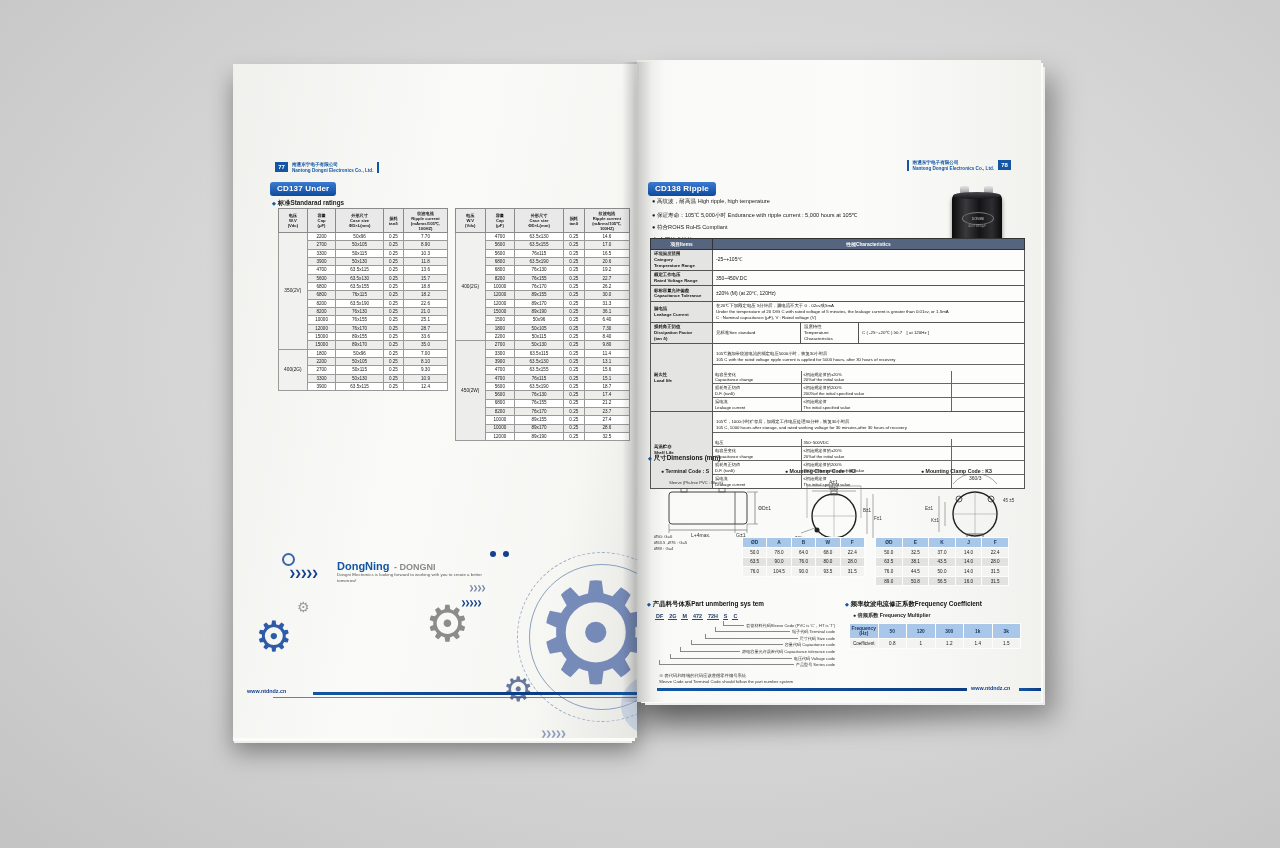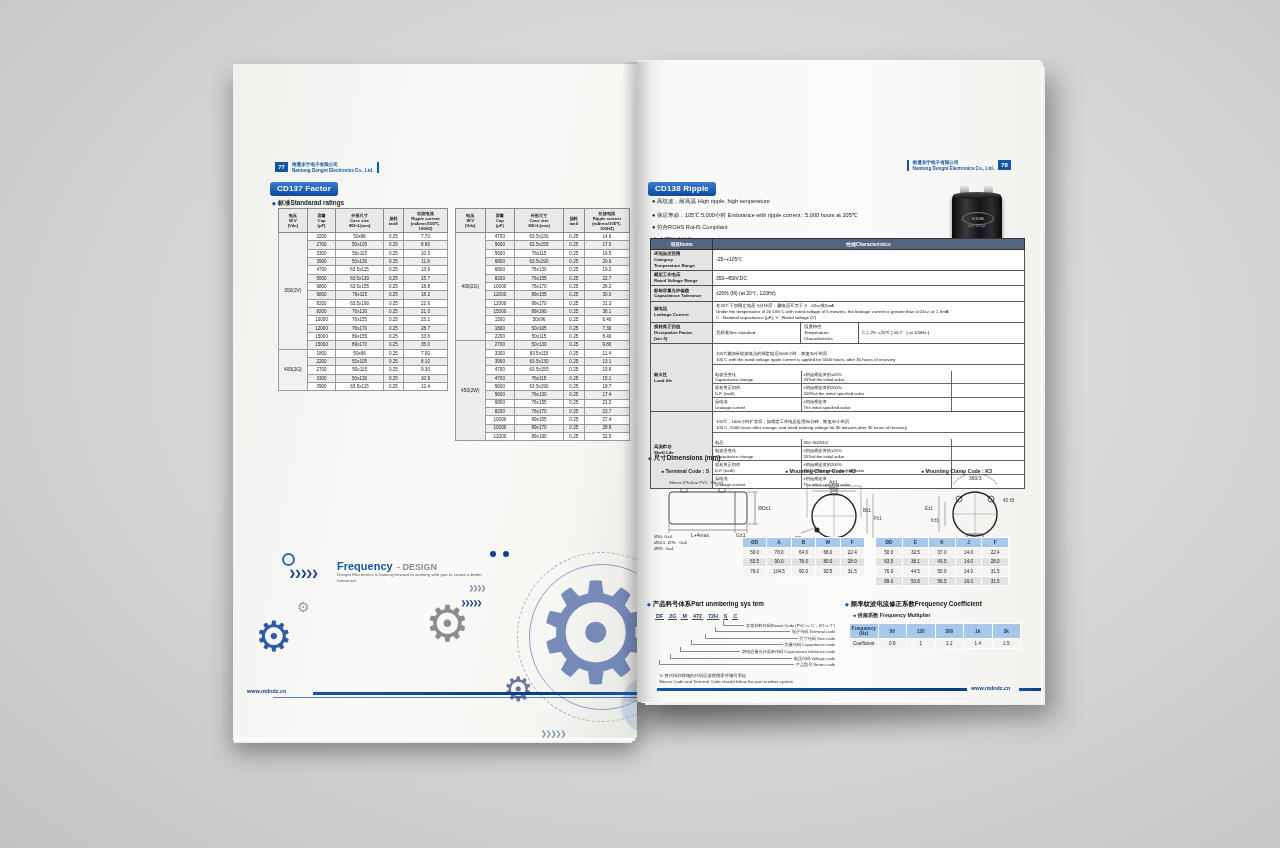--- a/index.html
+++ b/index.html
@@ -97,21 +97,21 @@
 
 <div class="canvas">
   <div class="book-shadow"></div>
 
   <div class="page page-left">
     <div class="phead" style="left:42px;top:98px;">
       <div class="pnum">77</div>
       <div class="company"><span>南通东宁电子有限公司</span><br><span>Nantong Dongni Electronics Co., Ltd.</span></div>
       <div class="vbar"></div>
     </div>
-    <div class="badge" style="left:37px;top:118px;">CD137 Factor</div>
+    <div class="badge" style="left:37px;top:118px;">CD137 Under</div>
     <div class="bullet-line" style="left:39px;top:135px;"><span class="dia">◆</span><span>标准Standarad ratings</span></div>
 
     <div style="position:absolute;left:45px;top:144px;width:170px;">
         <table class="rt">
           <colgroup>
             <col style="width: 17%;">
             <col style="width: 17%;">
             <col style="width: 28%;">
             <col style="width: 12%;">
             <col style="width: 26%;">
@@ -436,22 +436,22 @@
               <td>0.25</td>
               <td>32.5</td>
             </tr>
           </tbody>
         </table>
       </div>
 
     <div class="dot" style="left:49px;top:489px;width:9px;height:9px;border:2px solid #3a66ad;"></div>
     <div class="chev" style="left:56px;top:505px;font-size:8px;color:#14408f;">❯❯❯❯❯</div>
     <div style="position:absolute;left:104px;top:492px;">
-      <span style="font-size:11px;font-weight:bold;color:#1456a4;">Frequency</span>
-      <span style="font-size:9px;font-weight:bold;color:#8a8a8a;">- DESIGN</span>
+      <span style="font-size:11px;font-weight:bold;color:#1456a4;">DongNing</span>
+      <span style="font-size:9px;font-weight:bold;color:#8a8a8a;">- DONGNI</span>
     </div>
     <div style="position:absolute;left:104px;top:508px;width:155px;font-size:4.4px;color:#555;line-height:1.4;">Dongni Electronics is looking forward to working with you to create a better tomorrow!</div>
     <div class="dot" style="left:257px;top:487px;width:6px;height:6px;background:#14408f;"></div>
     <div class="dot" style="left:270px;top:487px;width:6px;height:6px;background:#14408f;"></div>
     <div class="gear" style="left:64px;top:536px;font-size:14px;color:#9b9b9b;">⚙</div>
     <div class="gear" style="left:22px;top:552px;font-size:42px;color:#2d5ba8;">⚙</div>
     <div class="gear" style="left:192px;top:535px;font-size:50px;color:#8c8c8c;">⚙</div>
     <div class="chev" style="left:236px;top:520px;font-size:6px;color:#7d8aa8;">❯❯❯❯</div>
     <div class="chev" style="left:228px;top:535px;font-size:6px;color:#14408f;">❯❯❯❯❯</div>
     <div style="position:absolute;left:268px;top:470px;width:230px;height:200px;">

